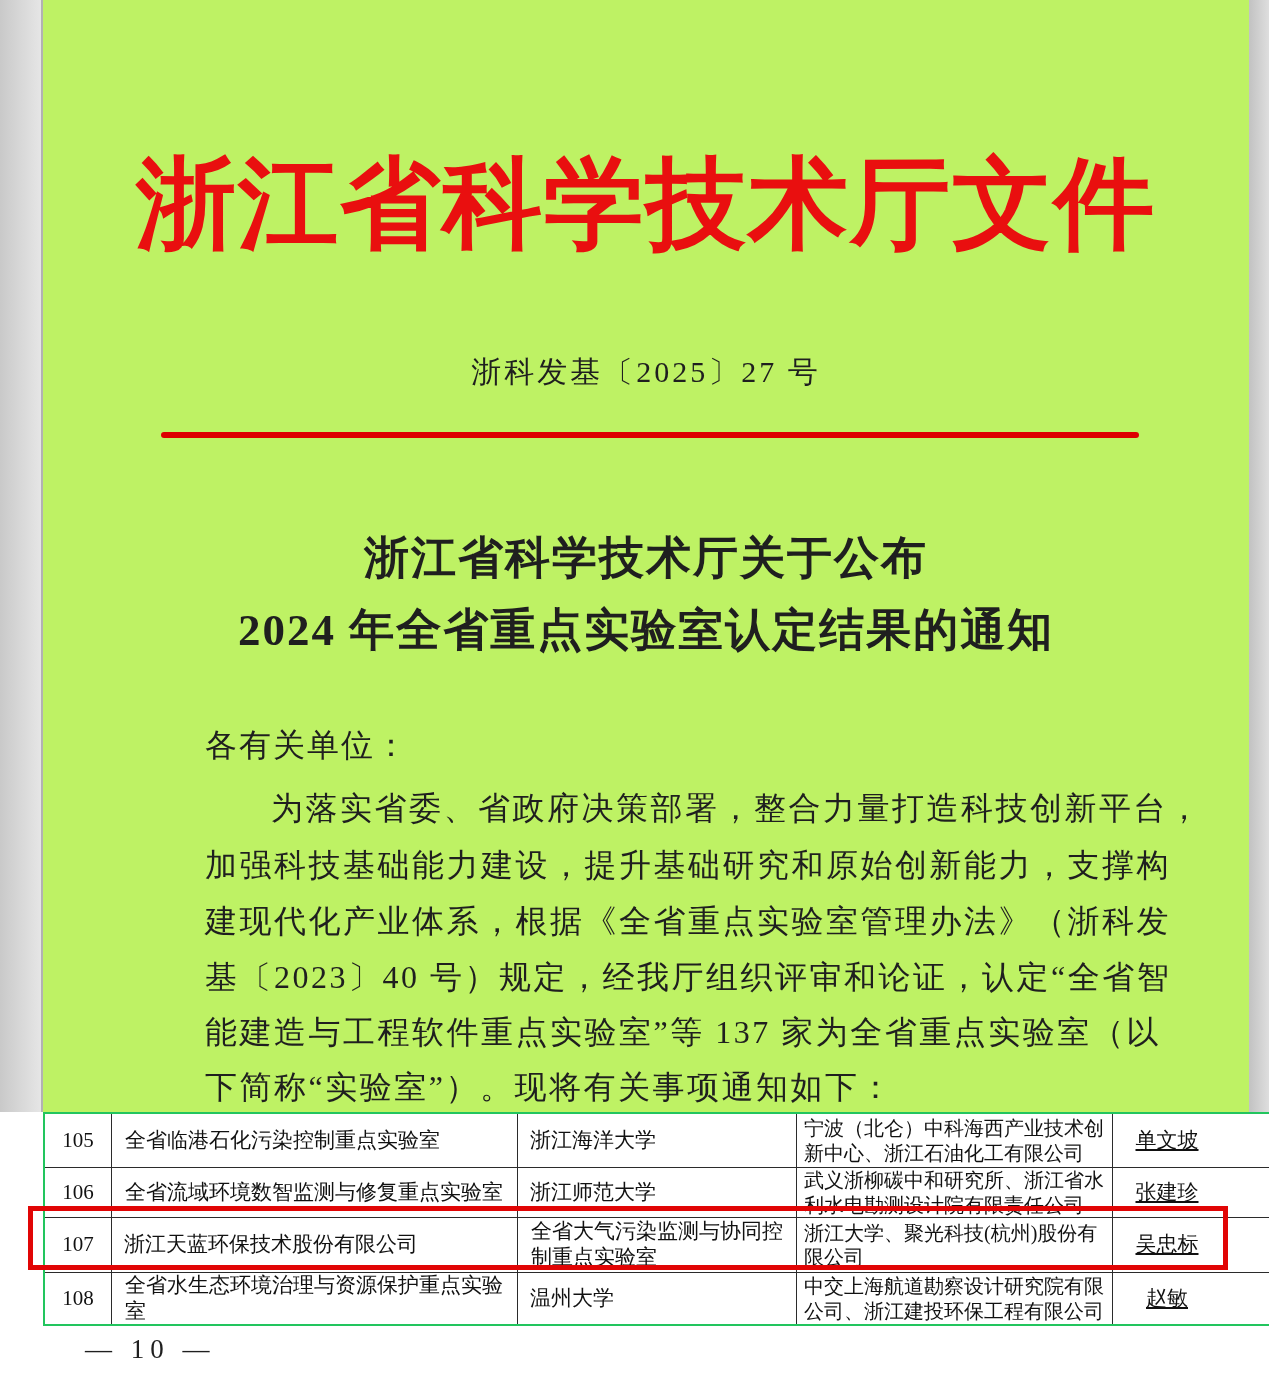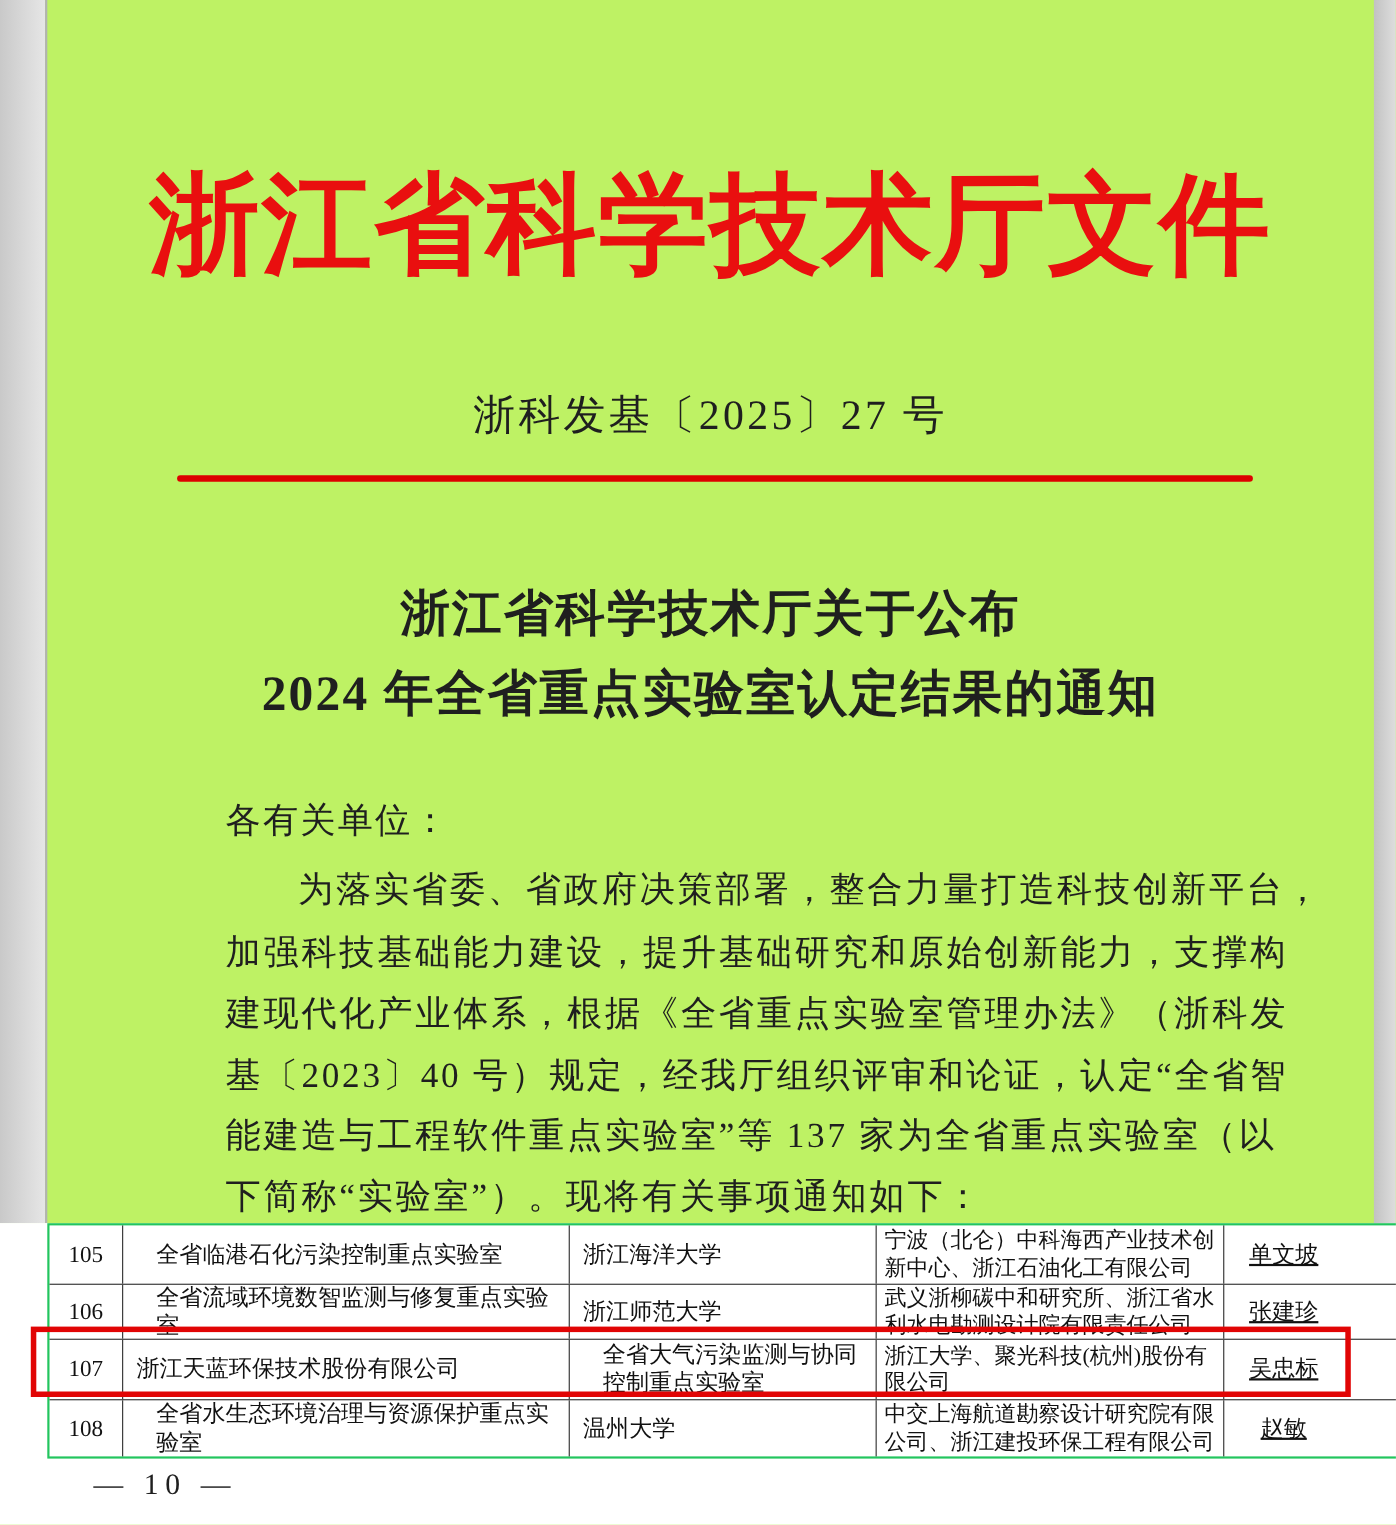--- a/index.html
+++ b/index.html
@@ -26,21 +26,21 @@
     position:absolute;left:43px;top:0;width:1206px;height:1112px;
   }
   .header-title{
     position:absolute;left:0;top:138px;width:100%;
     text-align:center;
     font-size:100px;font-weight:900;letter-spacing:2px;
     color:#e90f0f;white-space:nowrap;
   }
   .doc-number{
     position:absolute;left:0;top:352px;width:100%;
-    text-align:center;font-size:38px;letter-spacing:3px;
+    text-align:center;font-size:30px;letter-spacing:3px;
   }
   .red-rule{
     position:absolute;left:118px;top:432px;width:978px;height:6px;
     background:#dd0000;border-radius:3px;
   }
   .notice-title{
     position:absolute;left:0;width:100%;text-align:center;
     font-size:45px;font-weight:bold;letter-spacing:2px;white-space:nowrap;
   }
   .notice-title.line1{top:528px;}
@@ -70,21 +70,21 @@
     box-sizing:border-box;
   }
   .t-row + .t-row{border-top:1.5px solid #2b2b2b;}
   .t-cell{
     box-sizing:border-box;display:flex;align-items:center;
     font-size:21px;line-height:1.22;color:#111;
     padding:4px 8px;overflow:hidden;
   }
   .t-cell + .t-cell{border-left:1.5px solid #2b2b2b;}
   .cell-no{justify-content:center;padding:4px 2px;}
-  .cell-name{padding-left:30px;}
+  .cell-name{padding-left:13px;}
   .cell-host{padding-left:12px;}
   .cell-partner{font-size:20px;padding:3px 7px;}
   .cell-director{justify-content:center;padding:4px 2px;text-decoration:underline;}
   .row-105{height:53px;}
   .row-106{height:50px;}
   .row-107{height:55px;}
   .row-108{height:52px;}
   .highlight-box{
     position:absolute;left:28px;top:94px;width:1200px;height:64px;
     border:5px solid #e10505;box-sizing:border-box;

